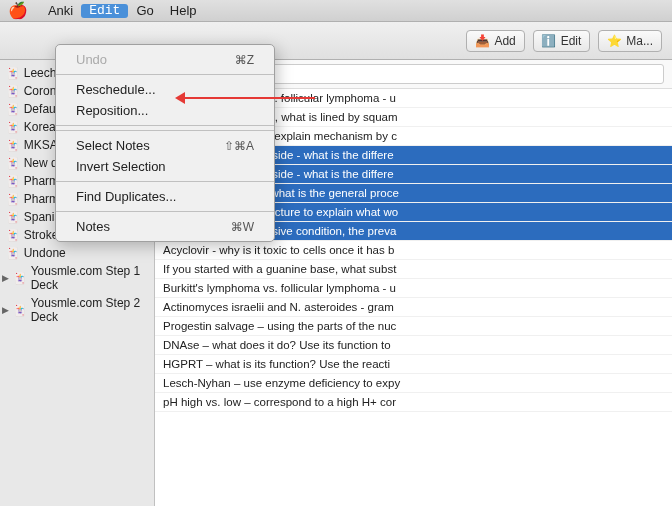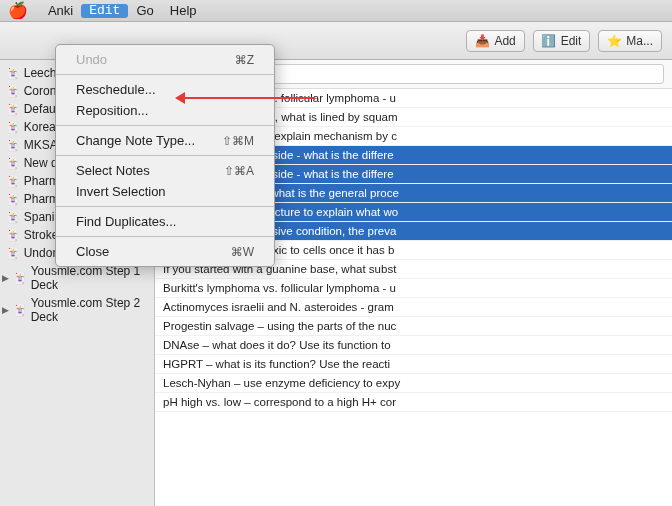--- a/index.html
+++ b/index.html
@@ -344,41 +344,37 @@
       <div class="menu-separator"></div>
       <div class="menu-item">
         <span>Reschedule...</span>
         <span class="shortcut"></span>
       </div>
       <div class="menu-item">
         <span>Reposition...</span>
         <span class="shortcut"></span>
       </div>
       <div class="menu-separator"></div>
-      <div class="menu-item">
-        <span>Change Note Type...</span>
-        <span class="shortcut">⇧⌘M</span>
-      </div>
       <div class="menu-separator"></div>
       <div class="menu-item">
         <span>Select Notes</span>
         <span class="shortcut">⇧⌘A</span>
       </div>
       <div class="menu-item">
         <span>Invert Selection</span>
         <span class="shortcut"></span>
       </div>
       <div class="menu-separator"></div>
       <div class="menu-item">
         <span>Find Duplicates...</span>
         <span class="shortcut"></span>
       </div>
       <div class="menu-separator"></div>
       <div class="menu-item">
-        <span>Close</span>
+        <span>Notes</span>
         <span class="shortcut">⌘W</span>
       </div>
     </div>
 
     <div class="arrow-annotation" style="top: 48px; left: 175px;">
       <div class="arrow-head"></div>
       <div class="arrow-line"></div>
     </div>
   </div>
 

